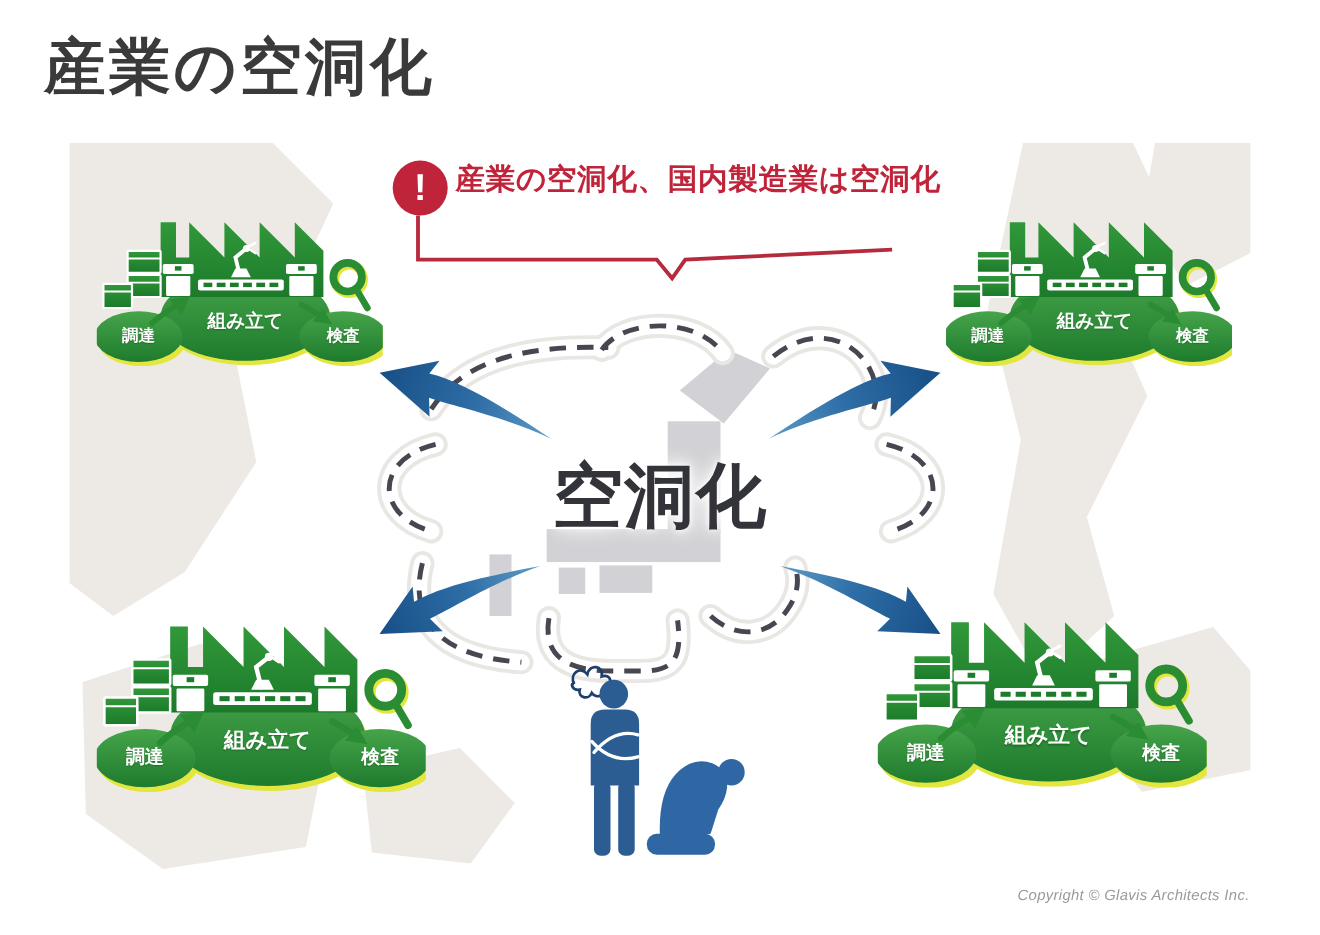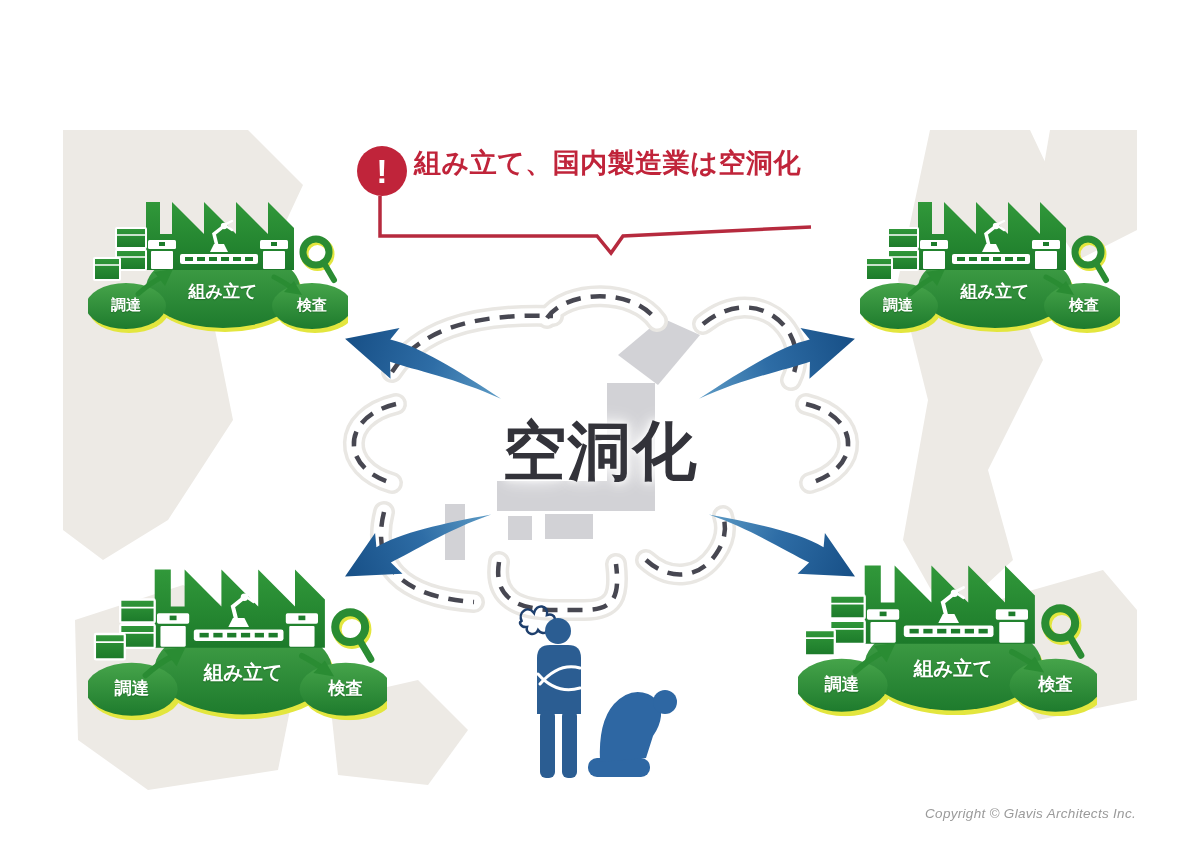--- a/index.html
+++ b/index.html
@@ -222,21 +222,21 @@
     <div class="lbl lbl-assembly">組み立て</div>
     <div class="lbl lbl-proc">調達</div>
     <div class="lbl lbl-insp">検査</div>
   </div>
 
   <svg class="abs" style="left:0;top:0" width="1200" height="850">
     <path d="M 380,196 L 380,236 L 597,236 L 611,253 L 623,236 L 811,227" stroke="#b62a3e" stroke-width="3.5" fill="none"></path>
   </svg>
   <div class="abs callout-circle">!</div>
   <div class="abs callout-text">
-    <div>組み立て、国内製造業は空洞化</div>
+    <div>産業の空洞化、国内製造業は空洞化</div>
   </div>
 
   <svg class="abs" style="left:0;top:0" width="1200" height="850">
     <path d="M 522,622 c -5,-10 6,-17 12,-9 c 2,-10 15,-8 13,2 c 9,-3 11,8 2,10 c 3,7 -7,11 -11,5 c -3,7 -13,4 -11,-3 c -7,1 -9,-7 -5,-5" fill="none" stroke="#1e3f6d" stroke-width="2.5"></path>
     <g fill="#2b5d92">
       <circle cx="558" cy="631" r="13"></circle>
       <path d="M 537,658 Q 537,645 550,645 L 568,645 Q 581,645 581,658 L 581,714 L 537,714 Z"></path>
       <rect x="540" y="710" width="15" height="68" rx="6"></rect>
       <rect x="562" y="710" width="15" height="68" rx="6"></rect>
     </g>
@@ -244,15 +244,16 @@
       <path d="M 580,668 C 566,664 552,670 540,684"></path>
       <path d="M 538,674 C 552,690 566,692 580,688"></path>
     </g>
     <g fill="#2e67a3">
       <rect x="588" y="758" width="62" height="19" rx="9"></rect>
       <path d="M 600,762 Q 598,722 614,704 Q 630,687 648,694 Q 662,700 661,716 Q 660,726 653,736 L 646,758 Z"></path>
       <circle cx="665" cy="702" r="12"></circle>
     </g>
   </svg>
 
+  <div class="abs title">産業の空洞化</div>
   <div class="abs copyright">Copyright © Glavis Architects Inc.</div>
 
 </div>
 
 </body></html>

